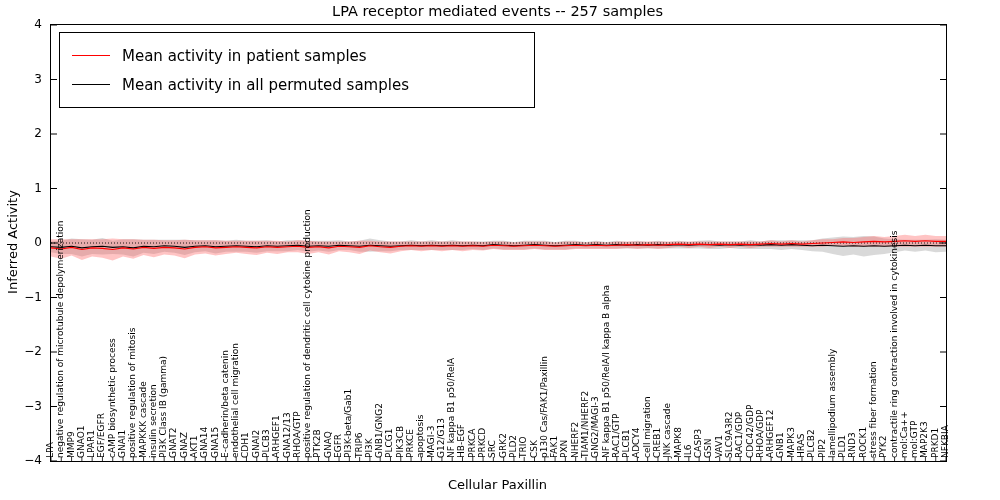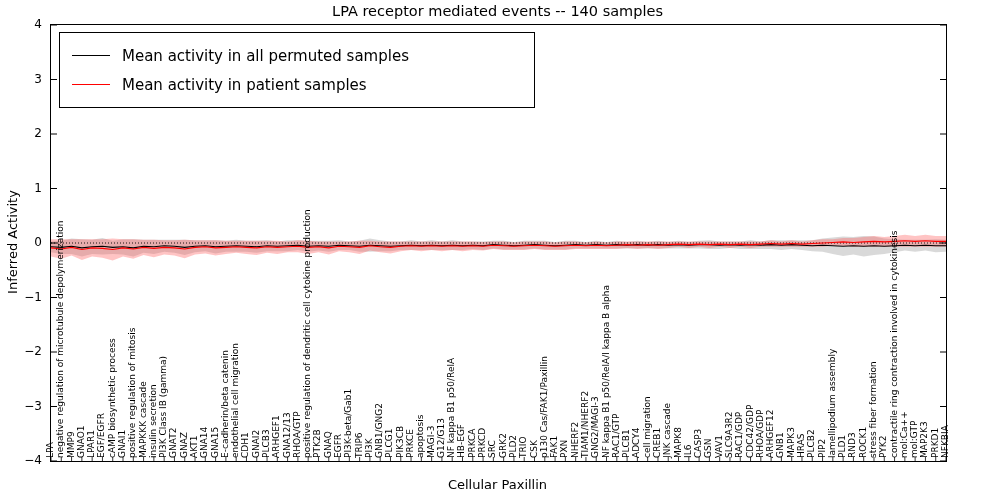--- a/index.html
+++ b/index.html
@@ -23,21 +23,21 @@
           padding:8px 12px;z-index:5;}
   .legend-row{display:flex;align-items:center;height:29px;}
   .legend-swatch{width:38px;height:0;border-top:1.6px solid #000;margin-right:12px;flex:0 0 auto;}
   .legend-text{font-size:15px;white-space:nowrap;}
 </style>
 </head>
 <body>
 
 <div class="figure">
 
-  <div class="title">LPA receptor mediated events -- 140 samples</div>
+  <div class="title">LPA receptor mediated events -- 257 samples</div>
 
   <div class="ylab-axis">
     <span>Inferred Activity</span>
   </div>
 
   <div class="yticks" id="yticks">
       <div class="ytick" style="top: 0px;">4</div>
       <div class="ytick" style="top: 54.5px;">3</div>
       <div class="ytick" style="top: 109px;">2</div>
       <div class="ytick" style="top: 163.5px;">1</div>
@@ -248,25 +248,25 @@
         <div class="xlab" style="left: 847.563px; bottom: 3px;">contractile ring contraction involved in cytokinesis</div>
         <div class="xlab" style="left: 857.851px; bottom: 3px;">mol:Ca++</div>
         <div class="xlab" style="left: 868.138px; bottom: 3px;">mol:GTP</div>
         <div class="xlab" style="left: 878.425px; bottom: 3px;">MAP2K3</div>
         <div class="xlab" style="left: 888.713px; bottom: 3px;">PRKD1</div>
         <div class="xlab" style="left: 899px; bottom: 3px;">NFKBIA</div>
       </div>
 
     <div class="legend">
       <div class="legend-row">
+        <span class="legend-swatch" id="sw1" style="border-top-color: rgb(255, 0, 0);"></span>
+        <span class="legend-text">Mean activity in patient samples</span>
+      </div>
+      <div class="legend-row">
         <span class="legend-swatch" id="sw0" style="border-top-color: rgb(0, 0, 0);"></span>
         <span class="legend-text">Mean activity in all permuted samples</span>
       </div>
-      <div class="legend-row">
-        <span class="legend-swatch" id="sw1" style="border-top-color: rgb(255, 0, 0);"></span>
-        <span class="legend-text">Mean activity in patient samples</span>
-      </div>
     </div>
   </div>
 
   <div class="xaxis-label">Cellular Paxillin</div>
 
 </div>
 
 </body></html>

